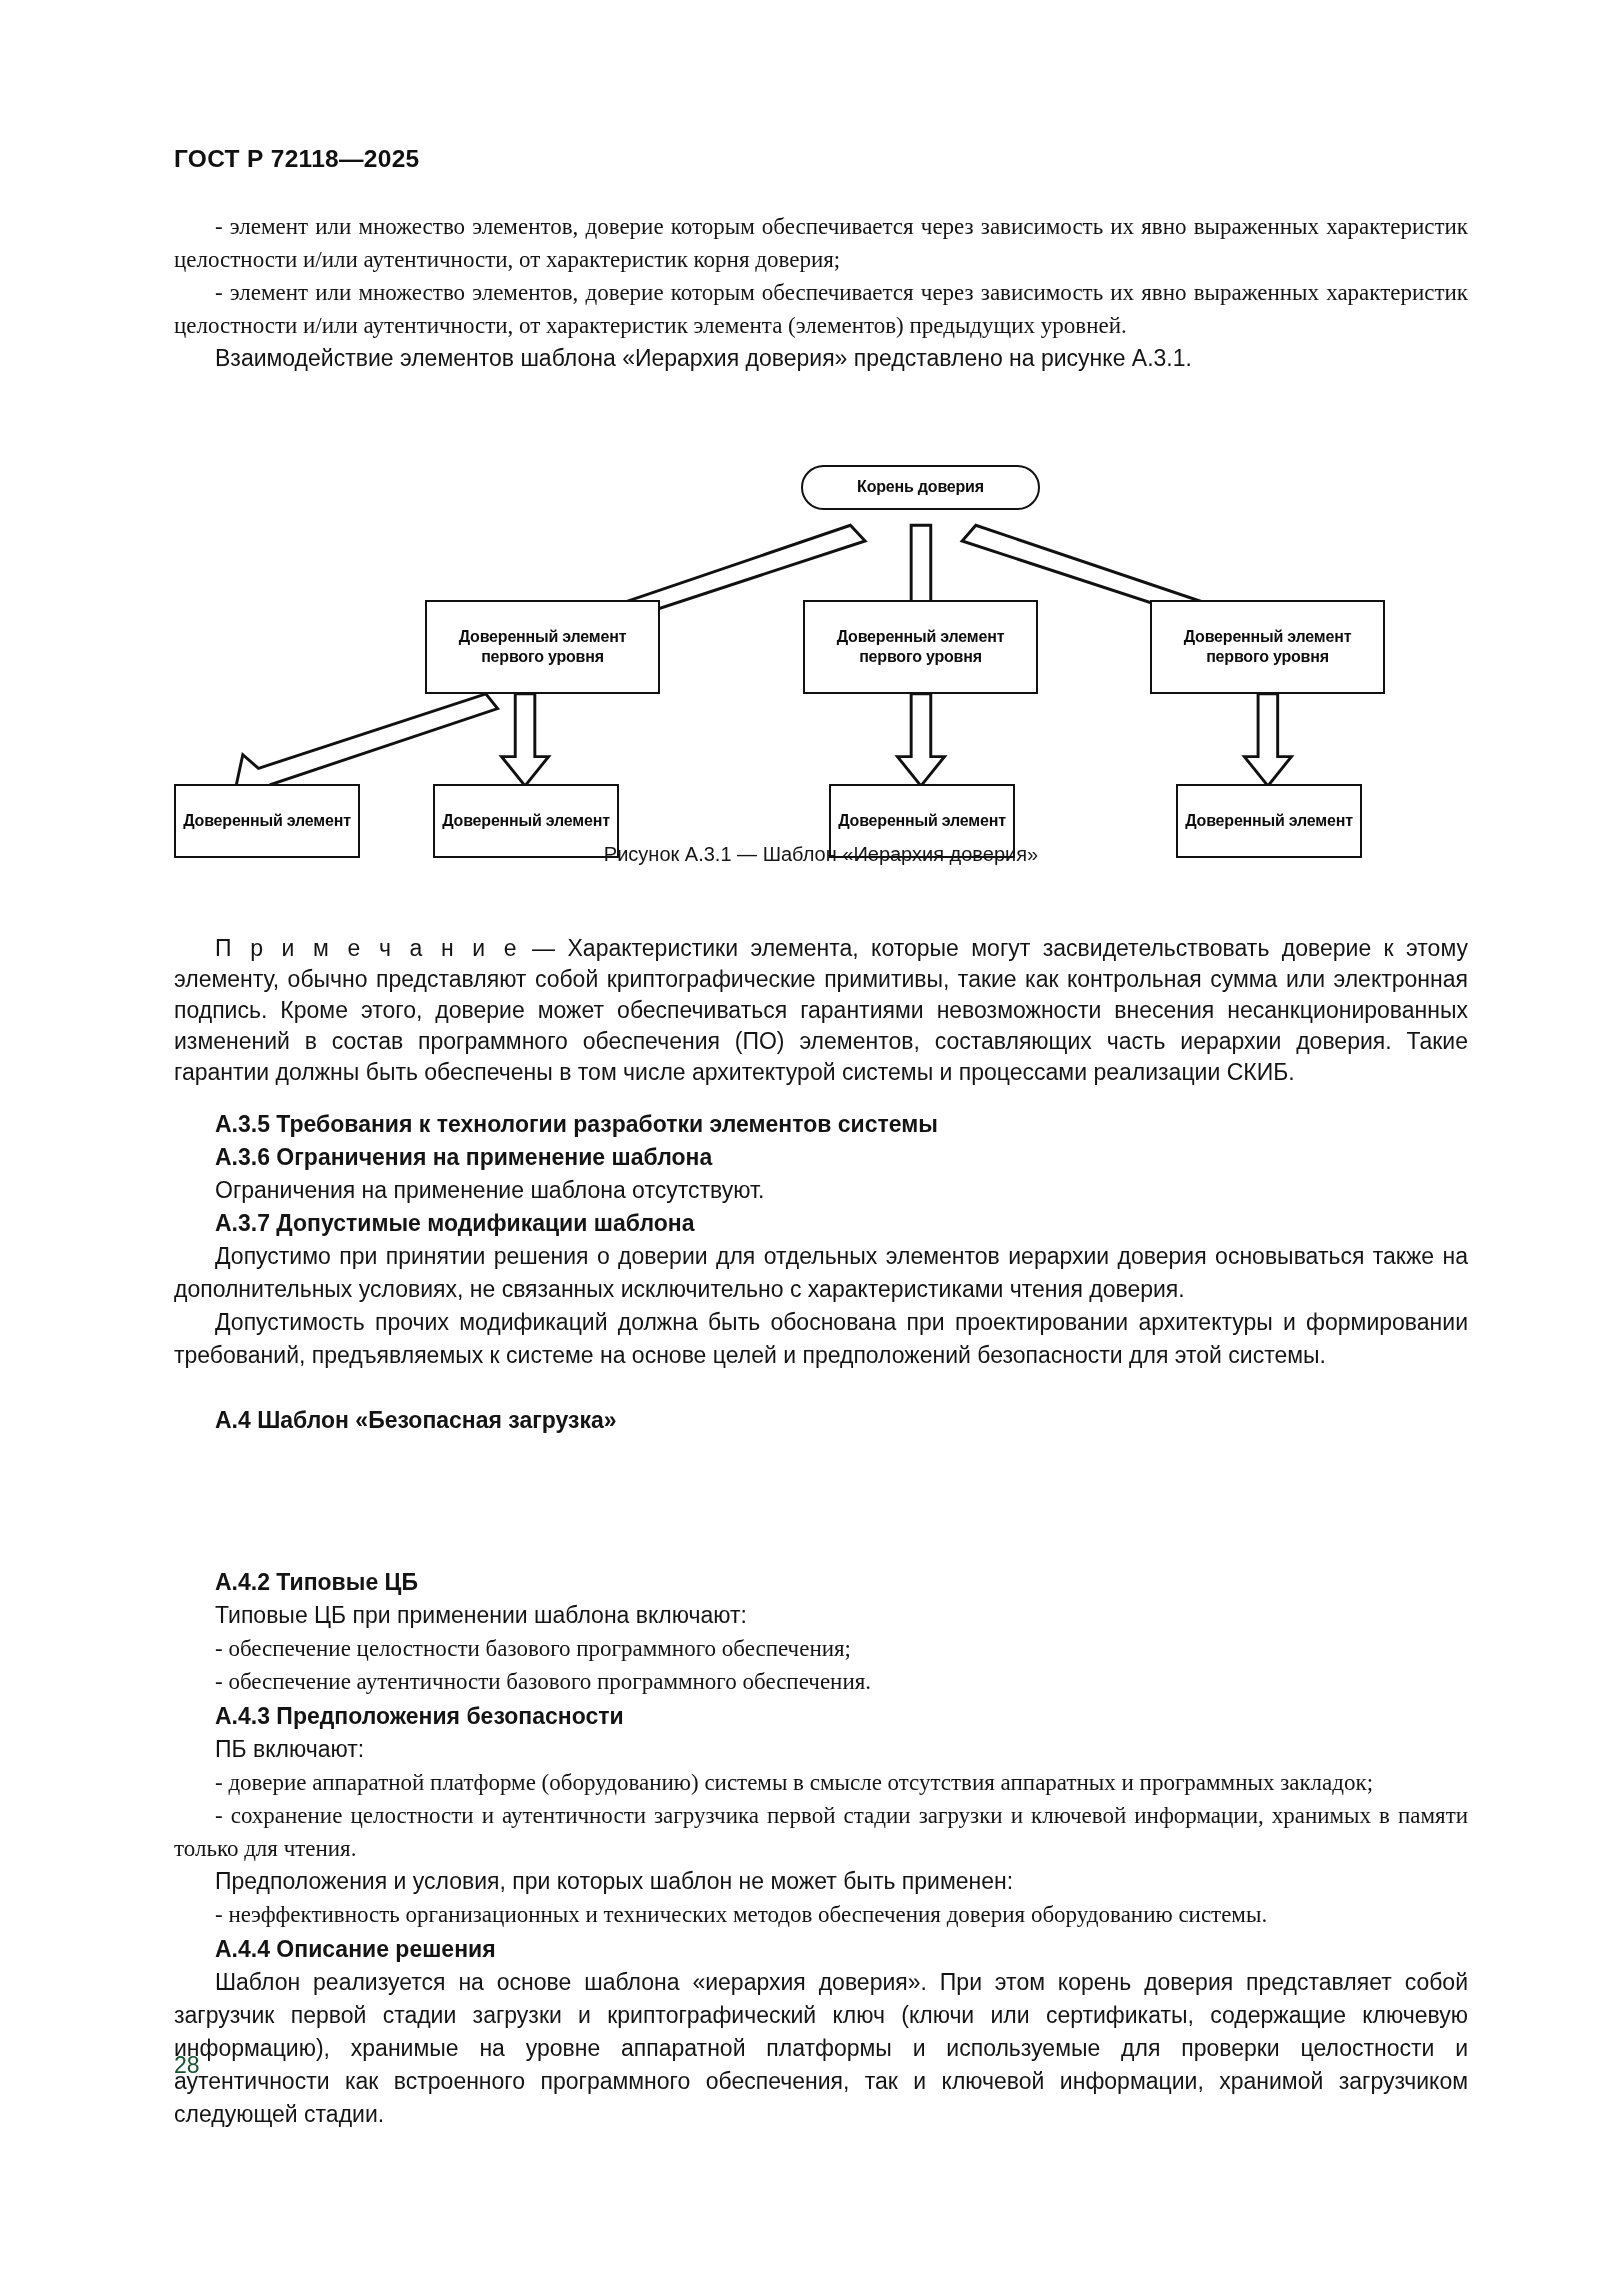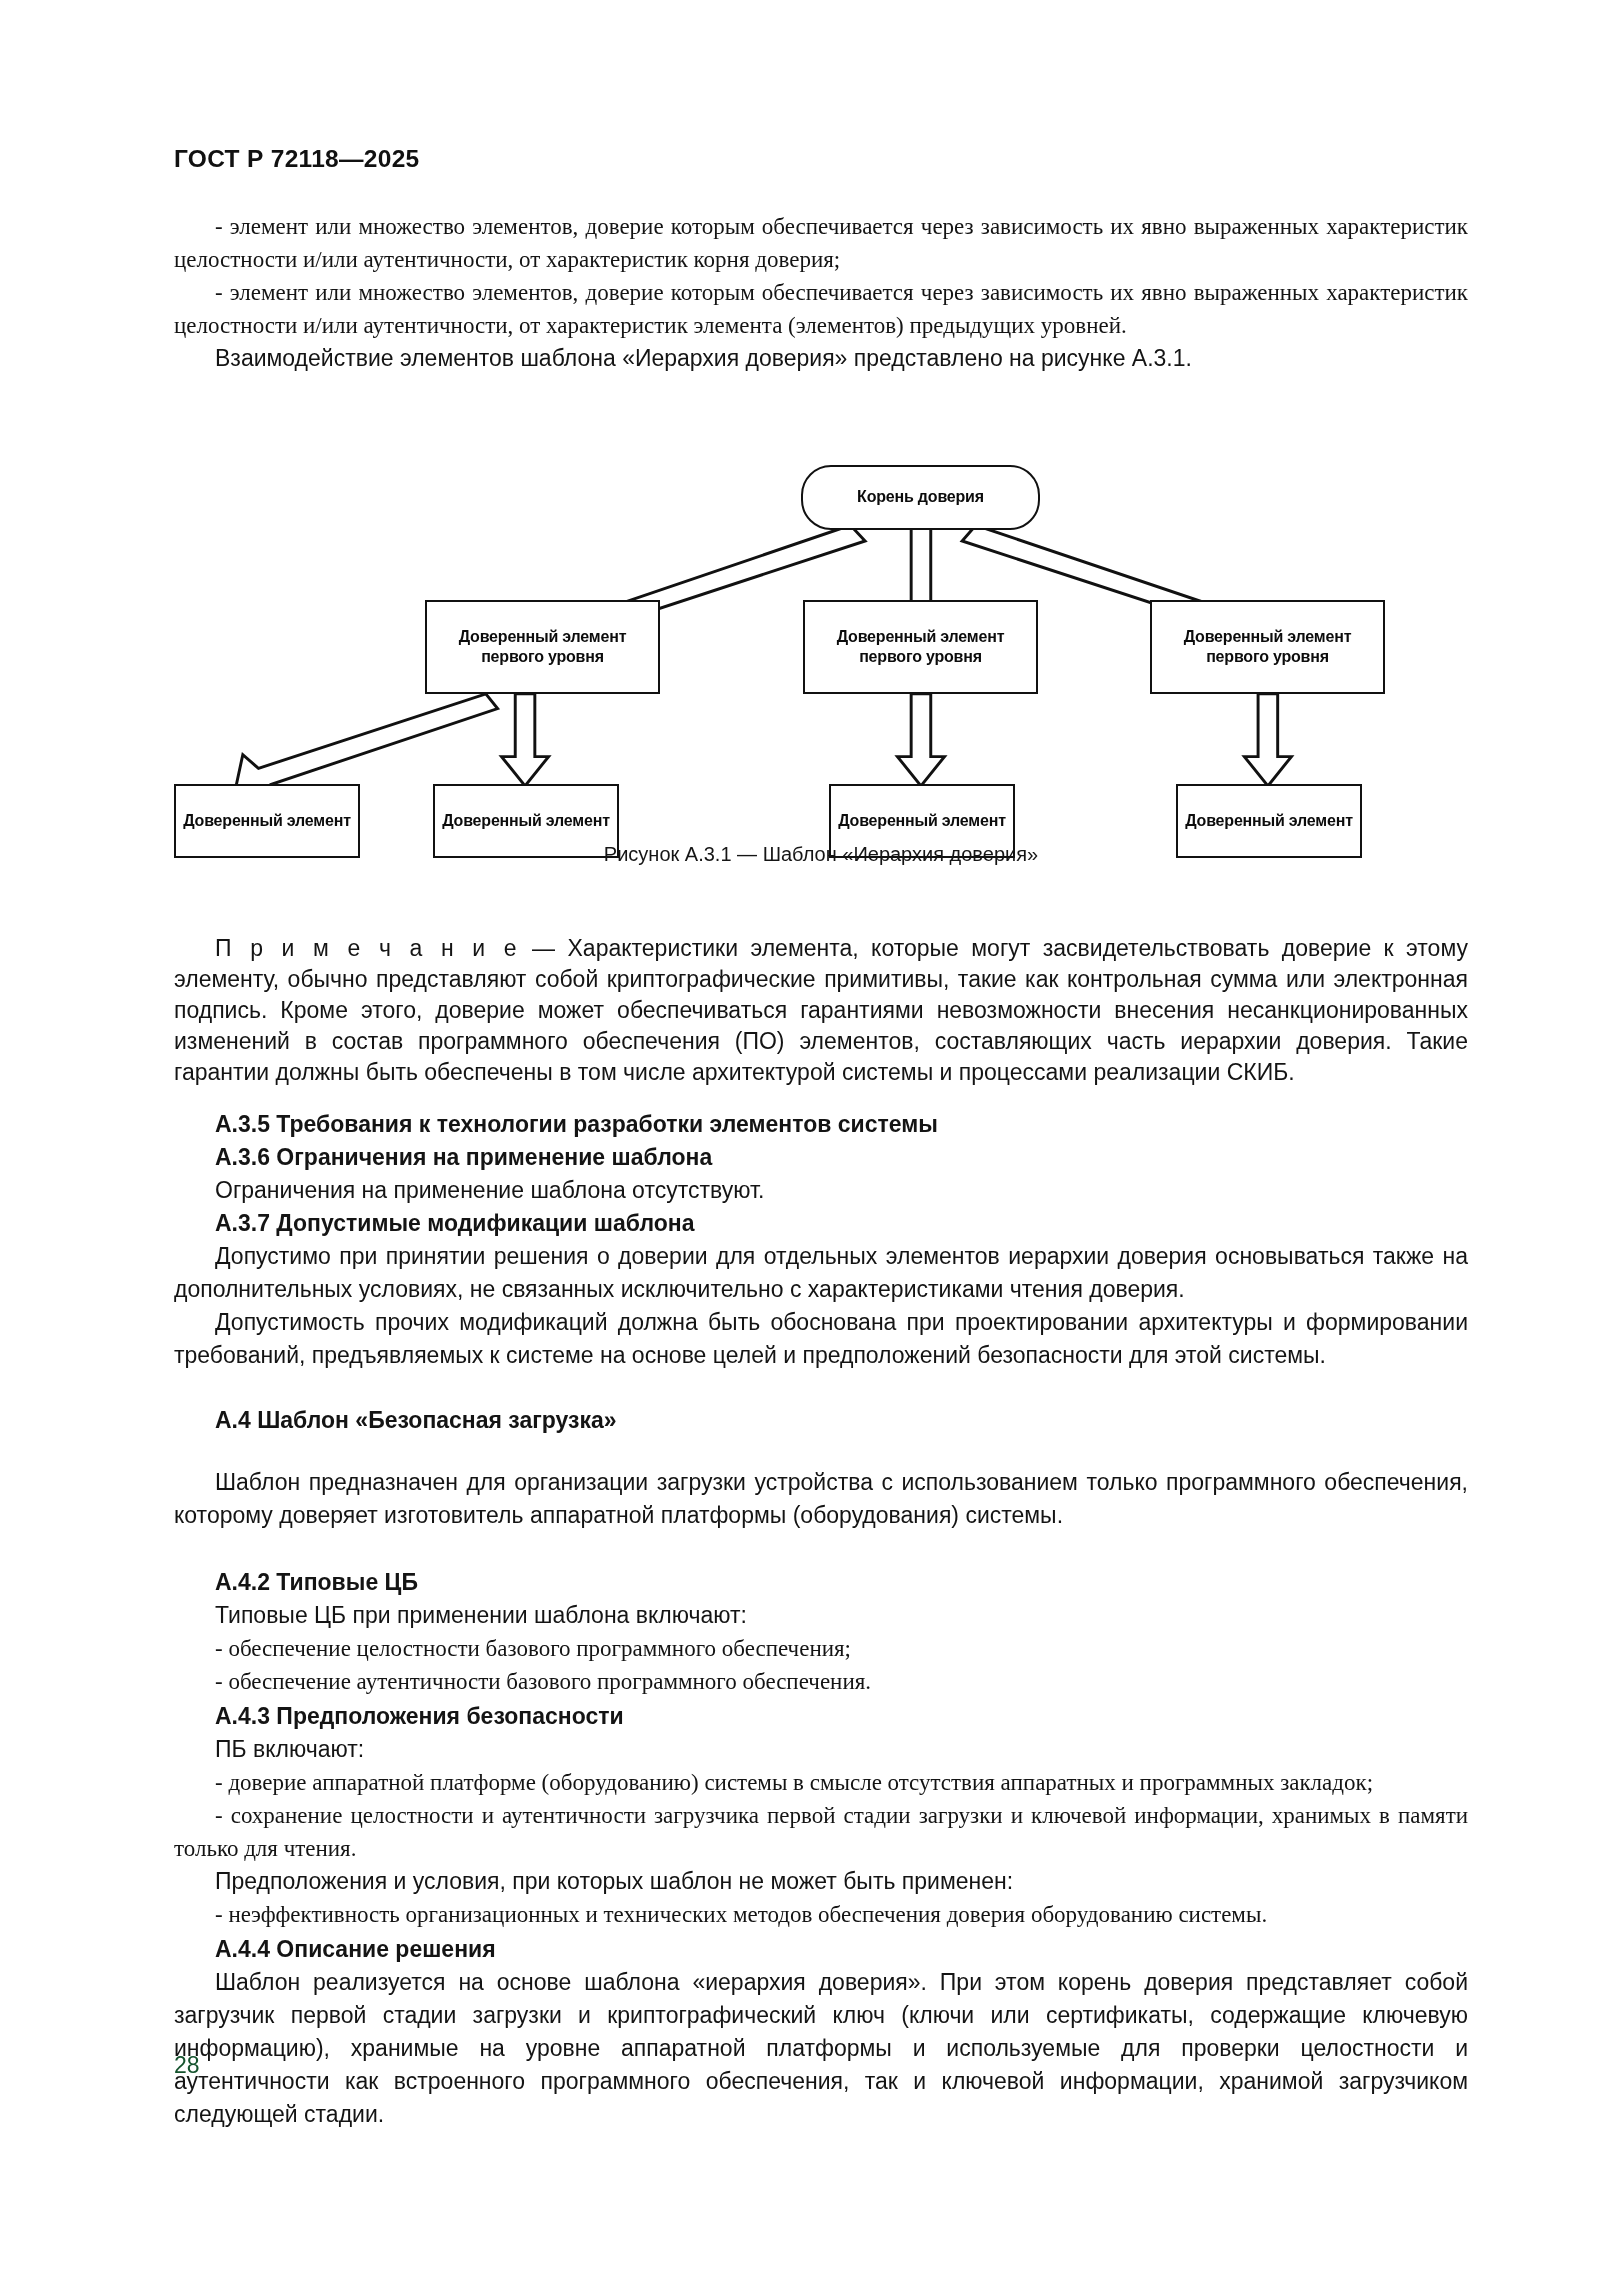--- a/index.html
+++ b/index.html
@@ -156,21 +156,21 @@
           <polygon points="318,256 330,271 100,348 116,360 58,374 70,318 86,332"></polygon>
 
           <polygon points="348,256 368,256 368,320 382,320 358,350 334,320 348,320"></polygon>
 
           <polygon points="752,256 772,256 772,320 786,320 762,350 738,320 752,320"></polygon>
 
           <polygon points="1106,256 1126,256 1126,320 1140,320 1116,350 1092,320 1106,320"></polygon>
         </g>
       </svg>
 
-      <div class="node" style="left:627px; top:21.6px; width:239px; height:65px;border-radius:30px;">
+      <div class="node" style="left:627px; top:21.6px; width:239px; height:45px;border-radius:30px;">
         <span>Корень доверия</span>
       </div>
 
       <div class="node" style="left:251px; top:157px; width:235px; height:94px;">
         <span>Доверенный элемент первого уровня</span>
       </div>
       <div class="node" style="left:629px; top:157px; width:235px; height:94px;">
         <span>Доверенный элемент первого уровня</span>
       </div>
       <div class="node" style="left:976px; top:157px; width:235px; height:94px;">
@@ -205,21 +205,20 @@
     <p class="h-sub">А.3.7 Допустимые модификации шаблона</p>
     <p class="indent">Допустимо при принятии решения о доверии для отдельных элементов иерархии доверия основываться также на дополнительных условиях, не связанных исключительно с характеристиками чтения доверия.</p>
     <p class="indent">Допустимость прочих модификаций должна быть обоснована при проектировании архитектуры и формировании требований, предъявляемых к системе на основе целей и предположений безопасности для этой системы.</p>
   </div>
 
   <div class="body-block" style="top:1404px;">
     <p class="h-sub">А.4 Шаблон «Безопасная загрузка»</p>
   </div>
 
   <div class="body-block" style="top:1466px;">
-    <p class="indent">Шаблон предназначен для организации загрузки устройства с использованием только программного обеспечения, которому доверяет изготовитель аппаратной платформы (оборудования) системы.</p>
   </div>
 
   <div class="body-block" style="top:1566px;">
     <p class="h-sub">А.4.2 Типовые ЦБ</p>
     <p class="indent nojust">Типовые ЦБ при применении шаблона включают:</p>
     <p class="hang nojust">- обеспечение целостности базового программного обеспечения;</p>
     <p class="hang nojust">- обеспечение аутентичности базового программного обеспечения.</p>
   </div>
 
   <div class="body-block" style="top:1700px;">

